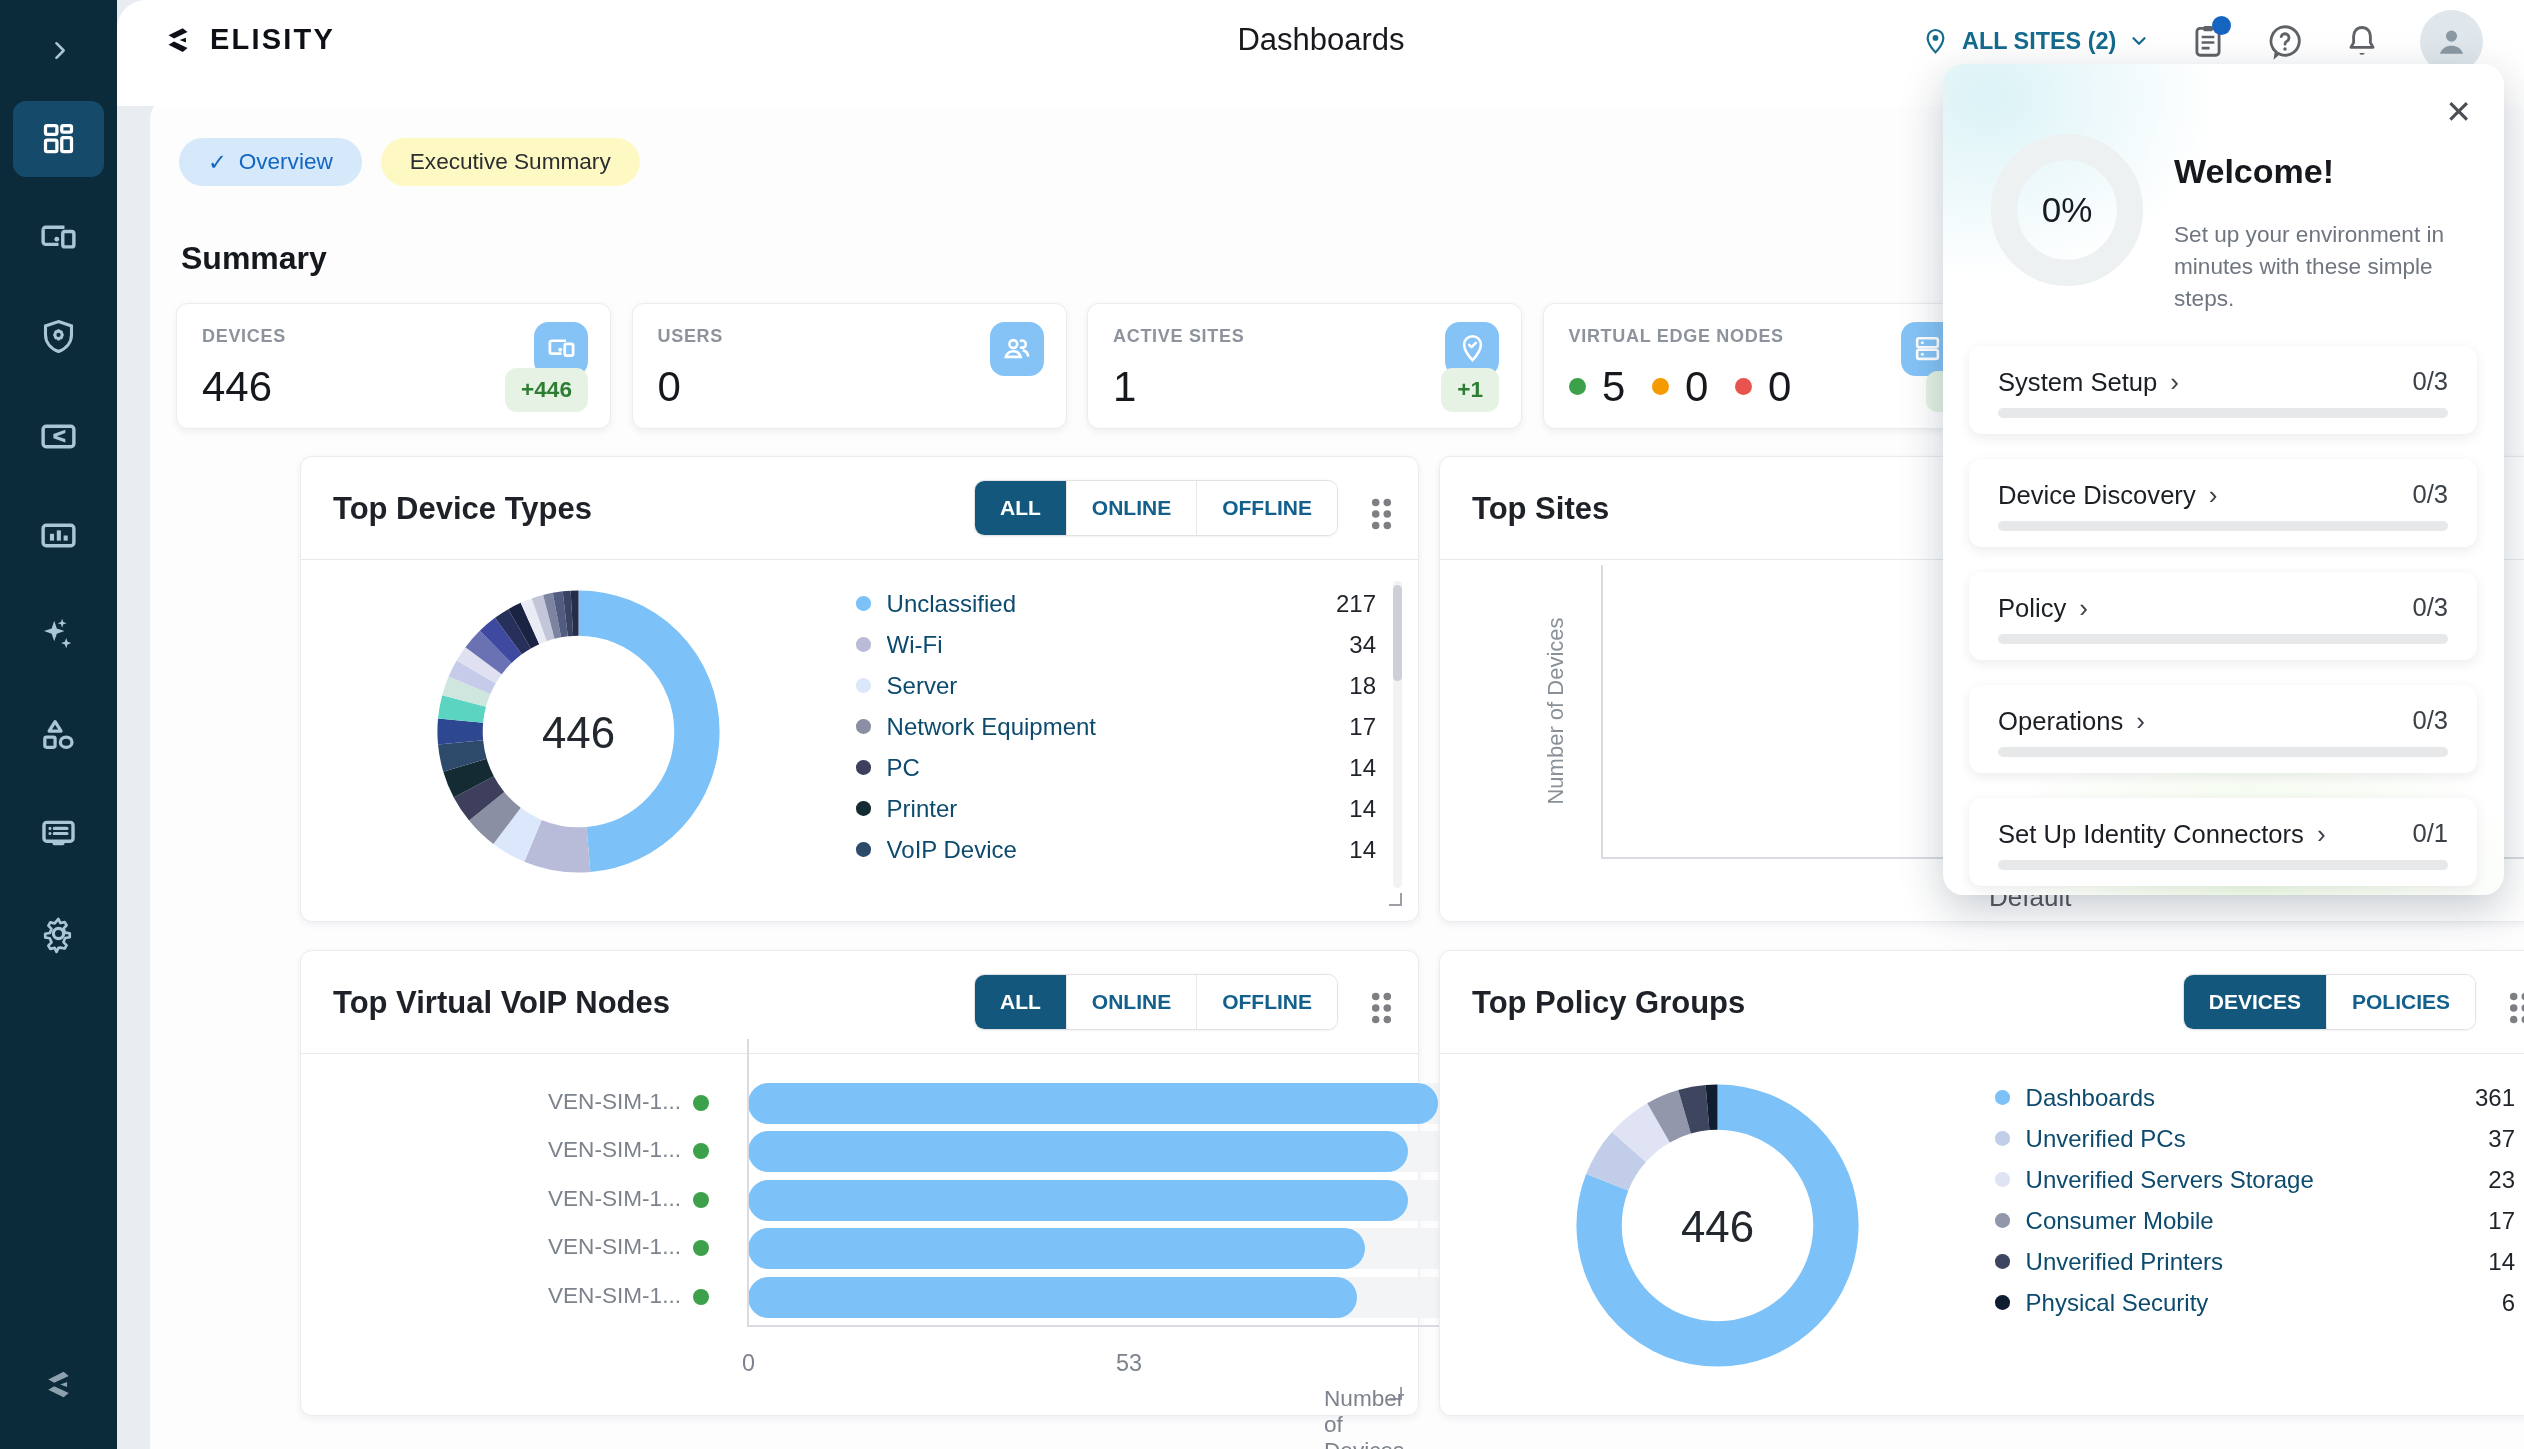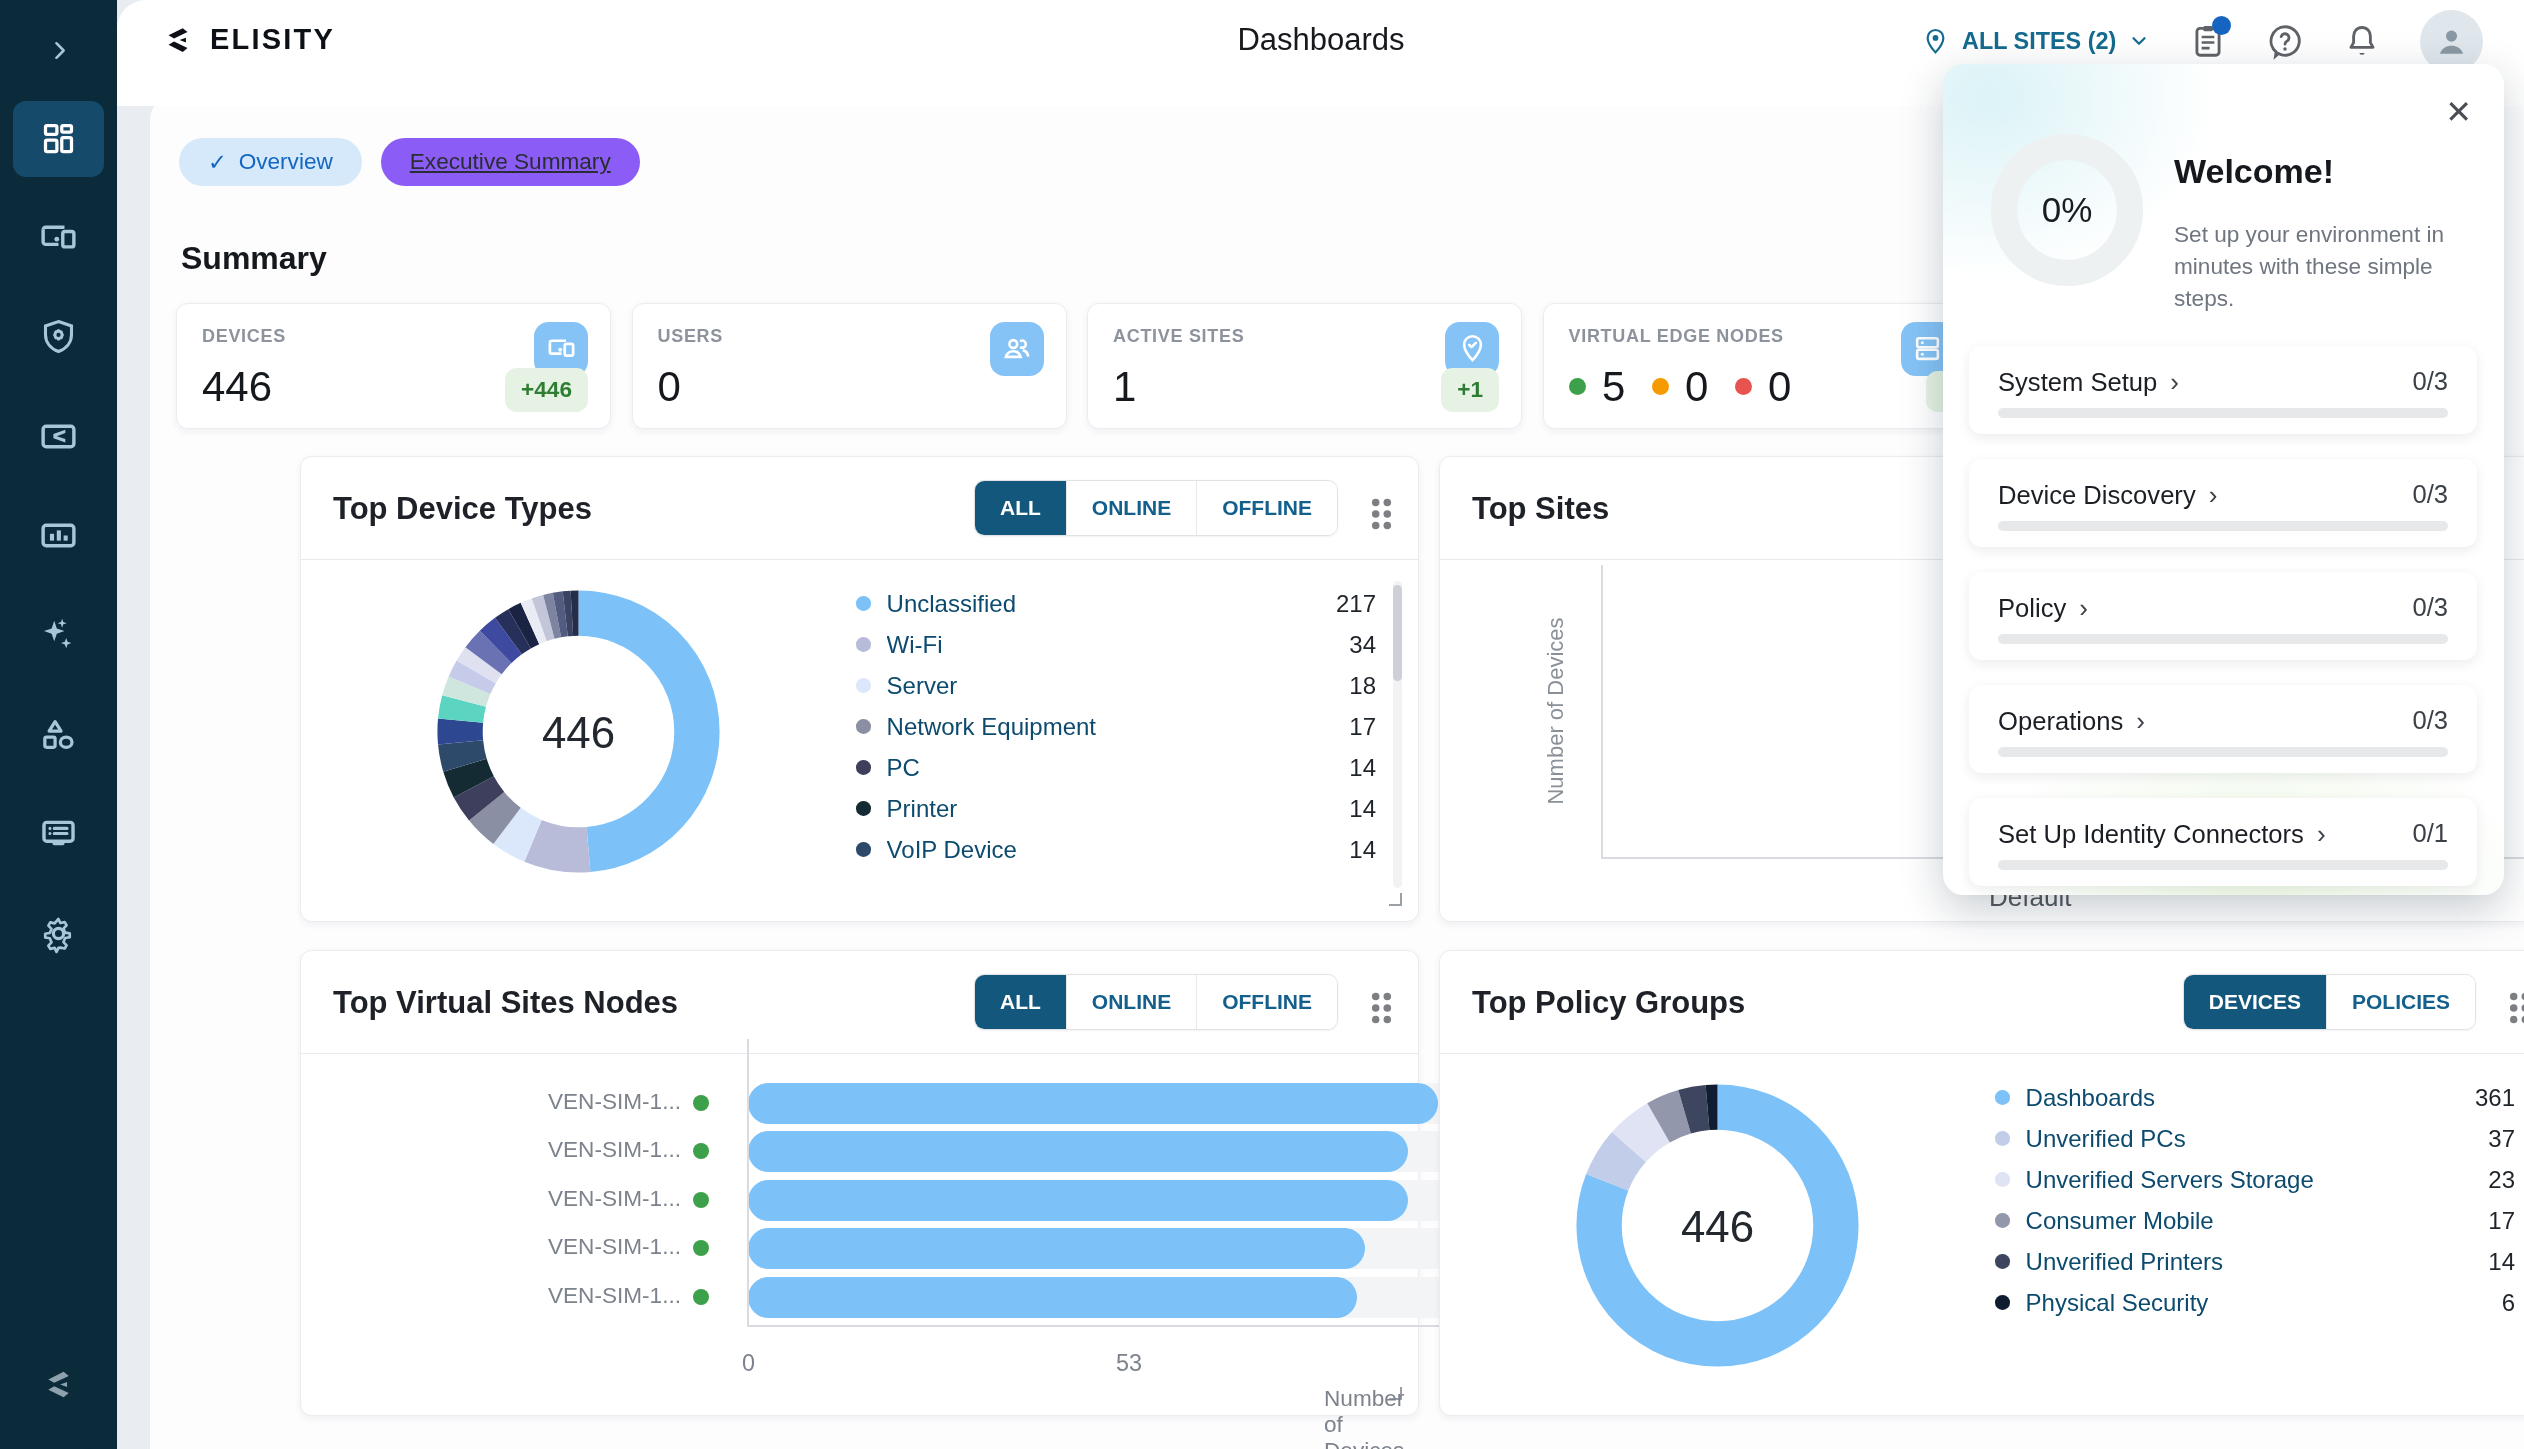--- a/index.html
+++ b/index.html
@@ -39,21 +39,21 @@
     display:flex; align-items:center; justify-content:center; color:#8a98a3; }
 
   
   .surface { position:absolute; left:33px; top:94px; right:0; bottom:0;
     background:#fdfdfe; border-radius:26px 0 0 0; }
 
   .tabs { position:absolute; left:29px; top:44px; display:flex; gap:19px; }
   .tab { height:48px; padding:0 29px; border-radius:25px; display:flex;
     align-items:center; gap:11.7px; font-size:22.6px; }
   .tab.active { background:#d5e9fa; color:#1366c1; }
-  .tab.inactive { background:#8b5cf6; color:#2a2d31;text-decoration:underline; }
+  .tab.inactive { background:#fef9c3; color:#2a2d31; }
 
   .section-title { position:absolute; left:31px; top:146px; font-size:32px;
     font-weight:700; color:#15181c; }
 
   
   .summary-row { position:absolute; left:26px; top:209px; display:flex; gap:20.5px; }
   .sum-card { position:relative; width:435px; height:126px; background:#ffffff;
     border:0.7px solid #ececef; border-radius:11.7px;
     box-shadow:0 2.2px 7.3px rgba(25,35,45,.06); padding:22px 25px; }
   .sum-label { font-size:18px; font-weight:600; letter-spacing:0.7px; color:#8d939c; }
@@ -454,21 +454,21 @@
     <div class="ylab" style="left:22px; top:241px;">Number of Devices</div>
     <div class="axis-line" style="left:161px; top:108px; width:1.5px; height:292px"></div>
     <div class="axis-line" style="left:161px; top:400px; right:0; height:1.5px"></div>
     <div class="site-track" style="left:539px; top:110px; width:114px; height:291px"></div>
     <div class="site-bar" style="left:539px; top:134px; width:114px; height:266px"></div>
     <div class="site-value" style="left:570px; top:101px">446</div>
     <div class="site-xlab" style="left:549px; top:425px">Default</div>
   </div>
         <div class="chart-card" style="left: 150px; top: 856px; width: 1119px; height: 466px;">
           <div class="cc-header">
-      <div class="cc-title">Top Virtual Sites Nodes</div>
+      <div class="cc-title">Top Virtual VoIP Nodes</div>
             <div class="toggle-group" style="right:80px">
               <div class="toggle-btn active">ALL</div>
               <div class="toggle-btn ">ONLINE</div>
               <div class="toggle-btn ">OFFLINE</div>
             </div>
             <div class="drag-handle"><svg width="29" height="38" viewBox="0 0 20 26">
                 <g fill="#7d7f83">
                   <circle cx="6" cy="5" r="2.6"></circle>
                   <circle cx="14" cy="5" r="2.6"></circle>
                   <circle cx="6" cy="13" r="2.6"></circle>

